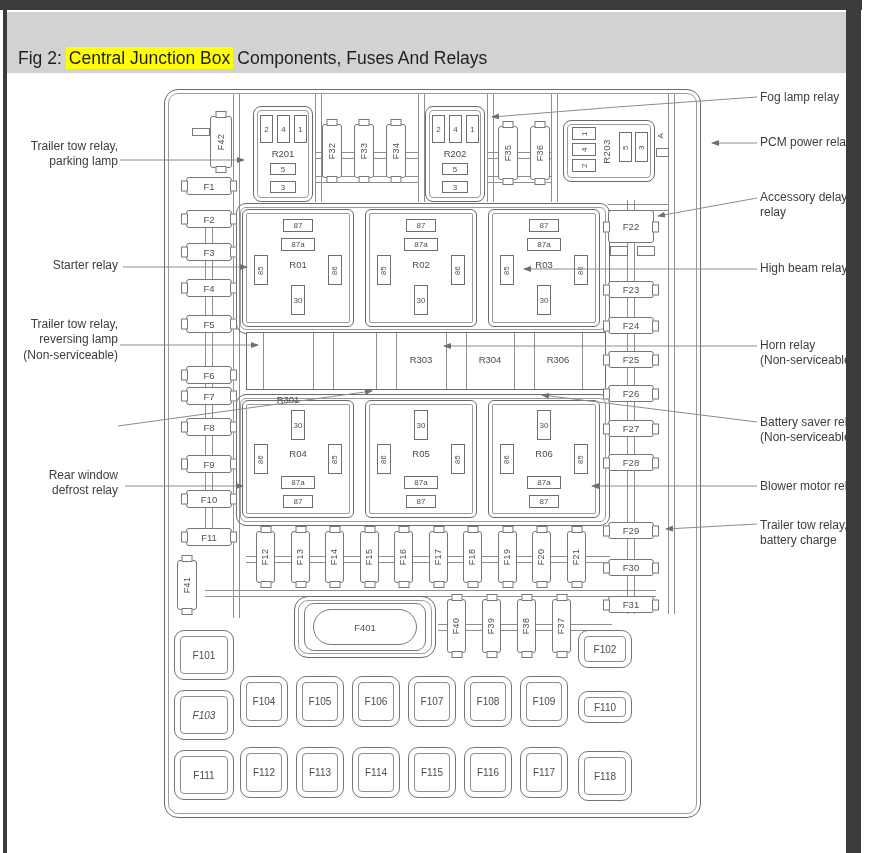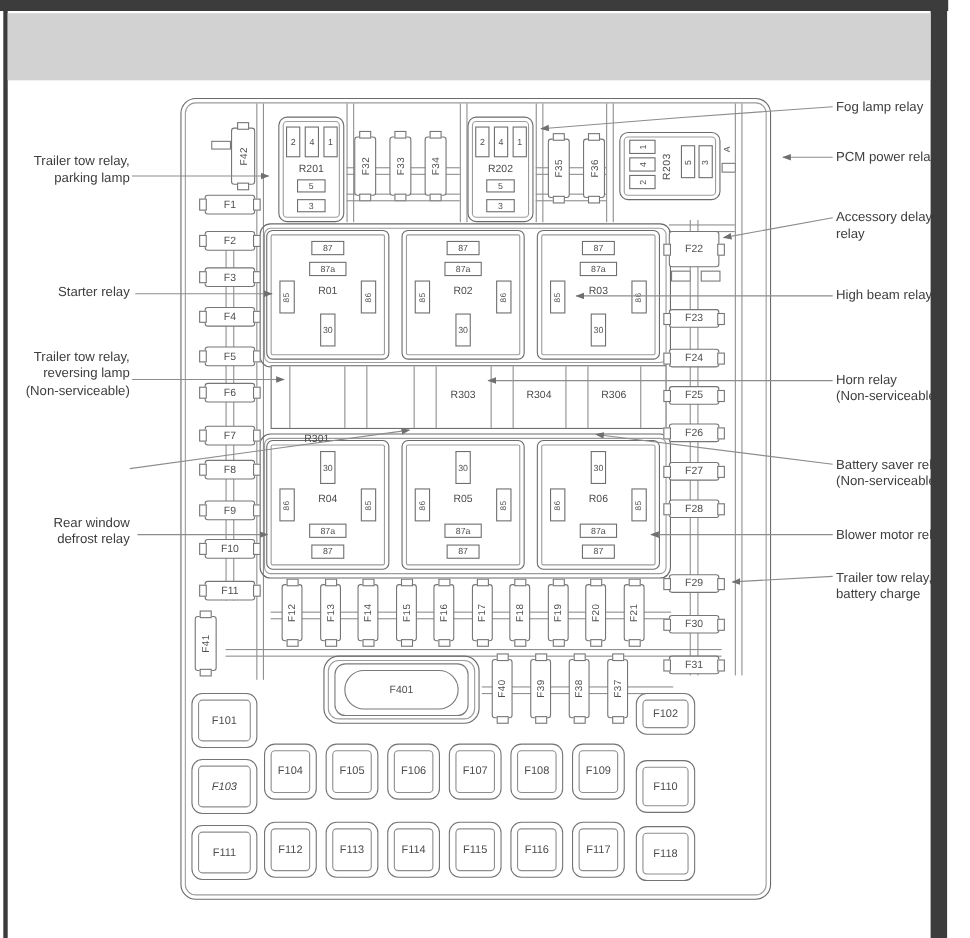--- a/index.html
+++ b/index.html
@@ -44,20 +44,23 @@
 </style>
 </head>
 <body>
 
 <div id="page">
   <div class="abs bar-top"></div>
   <div class="abs bar-left"></div>
   <div class="abs bar-right"></div>
   <div class="abs band"></div>
 
+  <div class="abs title">
+    <span>Fig 2:</span><span class="hl">Central Junction Box</span><span>Components, Fuses And Relays</span>
+  </div>
 
   <div id="stage" class="abs" style="left:0;top:0;width:882px;height:853px;">
       <div class="abs wall" style="left: 205px; top: 210px; width: 1px; height: 336px;"></div>
       <div class="abs wall" style="left: 212px; top: 210px; width: 1px; height: 336px;"></div>
       <div class="abs wall" style="left: 233px; top: 94px; width: 1px; height: 524px;"></div>
       <div class="abs wall" style="left: 239px; top: 94px; width: 1px; height: 524px;"></div>
       <div class="abs wall" style="left: 315px; top: 94px; width: 1px; height: 108px;"></div>
       <div class="abs wall" style="left: 321px; top: 94px; width: 1px; height: 108px;"></div>
       <div class="abs wall" style="left: 418px; top: 94px; width: 1px; height: 108px;"></div>
       <div class="abs wall" style="left: 424px; top: 94px; width: 1px; height: 108px;"></div>
@@ -84,21 +87,21 @@
       <div class="abs wall" style="left: 438px; top: 624px; width: 174px; height: 1px;"></div>
       <div class="abs wall" style="left: 438px; top: 630px; width: 174px; height: 1px;"></div>
       <div class="abs wall" style="left: 205px; top: 590px; width: 451px; height: 1px;"></div>
       <div class="abs wall" style="left: 205px; top: 596px; width: 451px; height: 1px;"></div>
       <div class="abs cont" style="left: 164px; top: 89px; width: 537px; height: 729px; border-radius: 14px;"></div>
       <div class="abs hfuse" style="left: 186px; top: 177px; width: 46px; height: 18px;">F1</div>
       <div class="abs hfuse" style="left: 186px; top: 210px; width: 46px; height: 18px;">F2</div>
       <div class="abs hfuse" style="left: 186px; top: 243px; width: 46px; height: 18px;">F3</div>
       <div class="abs hfuse" style="left: 186px; top: 279px; width: 46px; height: 18px;">F4</div>
       <div class="abs hfuse" style="left: 186px; top: 315px; width: 46px; height: 18px;">F5</div>
-      <div class="abs hfuse" style="left: 186px; top: 348px; width: 46px; height: 18px;">F6</div>
+      <div class="abs hfuse" style="left: 186px; top: 366px; width: 46px; height: 18px;">F6</div>
       <div class="abs hfuse" style="left: 186px; top: 387px; width: 46px; height: 18px;">F7</div>
       <div class="abs hfuse" style="left: 186px; top: 418px; width: 46px; height: 18px;">F8</div>
       <div class="abs hfuse" style="left: 186px; top: 455px; width: 46px; height: 18px;">F9</div>
       <div class="abs hfuse" style="left: 186px; top: 490px; width: 46px; height: 18px;">F10</div>
       <div class="abs hfuse" style="left: 186px; top: 528px; width: 46px; height: 18px;">F11</div>
       <div class="abs hfuse" style="left: 608px; top: 210px; width: 46px; height: 33px;">F22</div>
       <div class="abs hfuse" style="left: 608px; top: 281px; width: 46px; height: 17px;">F23</div>
       <div class="abs hfuse" style="left: 608px; top: 317px; width: 46px; height: 17px;">F24</div>
       <div class="abs hfuse" style="left: 608px; top: 351px; width: 46px; height: 17px;">F25</div>
       <div class="abs hfuse" style="left: 608px; top: 385px; width: 46px; height: 17px;">F26</div>
@@ -293,21 +296,21 @@
       <div class="abs rname" style="left: 488px; top: 448px; width: 112px;">R06</div>
       <div class="abs sbox" style="left: 527px; top: 476px; width: 34px; height: 13px;">87a</div>
       <div class="abs sbox" style="left: 529px; top: 495px; width: 30px; height: 13px;">87</div>
       <div class="abs cont" style="left: 294px; top: 596px; width: 142px; height: 62px; border-radius: 14px;"></div>
       <div class="abs thin" style="left: 304px; top: 603px; width: 122px; height: 48px; border-radius: 10px;"></div>
       <div class="abs thin" style="left: 313px; top: 609px; width: 104px; height: 36px; border-radius: 18px; display: flex; align-items: center; justify-content: center; font-size: 9.5px; color: rgb(78, 78, 78);">F401</div>
       <div class="abs maxi" style="left: 174px; top: 630px; width: 60px; height: 50px;">F101</div>
       <div class="abs maxi" style="left: 174px; top: 690px; width: 60px; height: 50px; font-style: italic;">F103</div>
       <div class="abs maxi" style="left: 174px; top: 750px; width: 60px; height: 50px;">F111</div>
       <div class="abs maxi" style="left: 578px; top: 630px; width: 54px; height: 38px;">F102</div>
-      <div class="abs maxi" style="left: 578px; top: 691px; width: 54px; height: 48px;">F110</div>
+      <div class="abs maxi" style="left: 578px; top: 691px; width: 54px; height: 32px;">F110</div>
       <div class="abs maxi" style="left: 578px; top: 751px; width: 54px; height: 50px;">F118</div>
       <div class="abs maxi" style="left: 240px; top: 676px; width: 48px; height: 51px;">F104</div>
       <div class="abs maxi" style="left: 240px; top: 747px; width: 48px; height: 51px; border-radius: 10px;">F112</div>
       <div class="abs maxi" style="left: 296px; top: 676px; width: 48px; height: 51px;">F105</div>
       <div class="abs maxi" style="left: 296px; top: 747px; width: 48px; height: 51px;">F113</div>
       <div class="abs maxi" style="left: 352px; top: 676px; width: 48px; height: 51px;">F106</div>
       <div class="abs maxi" style="left: 352px; top: 747px; width: 48px; height: 51px;">F114</div>
       <div class="abs maxi" style="left: 408px; top: 676px; width: 48px; height: 51px;">F107</div>
       <div class="abs maxi" style="left: 408px; top: 747px; width: 48px; height: 51px;">F115</div>
       <div class="abs maxi" style="left: 464px; top: 676px; width: 48px; height: 51px;">F108</div>

